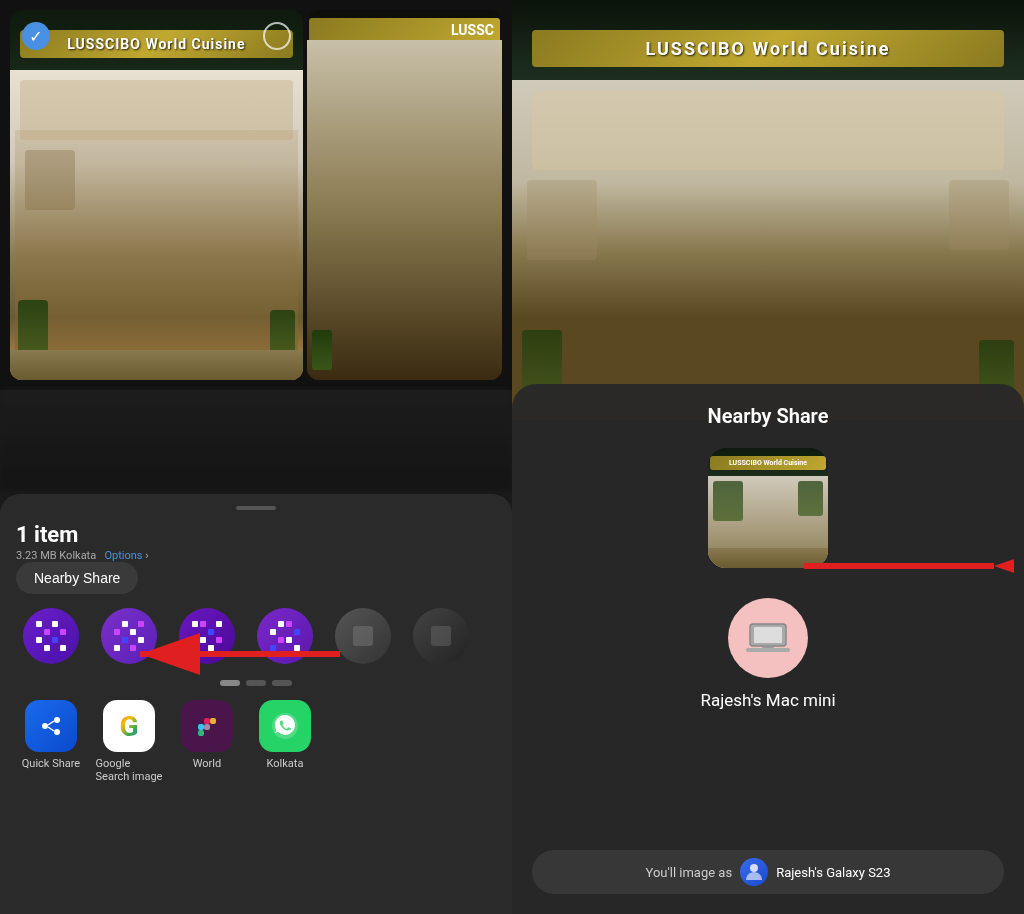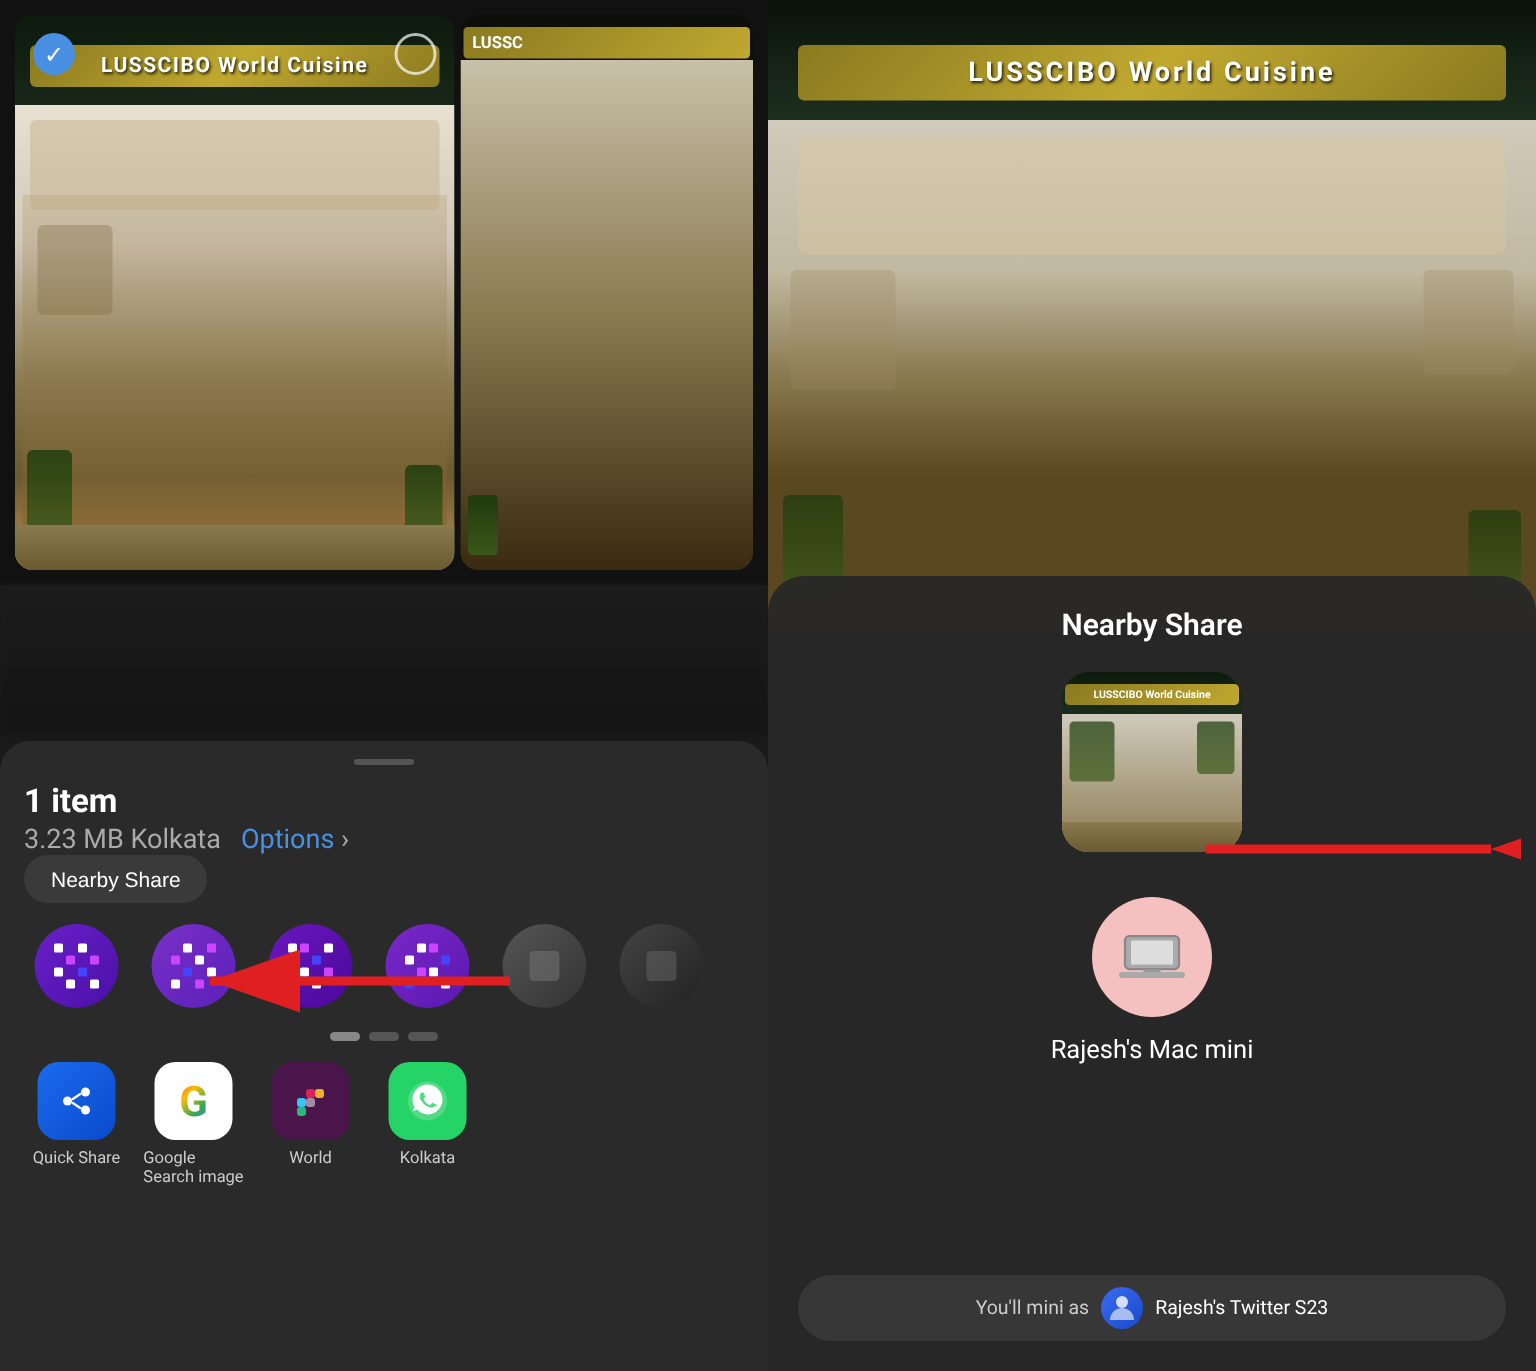--- a/index.html
+++ b/index.html
@@ -137,21 +137,21 @@
     .share-header {
     }
 
     .share-title {
       font-size: 22px;
       font-weight: 700;
       color: #fff;
     }
 
     .share-meta {
-      font-size: 18px;
+      font-size: 11px;
       color: #aaa;
       margin-top: 2px;
     }
 
     .share-meta .options-link {
       color: #4a90e2;
     }
 
     .nearby-share-btn {
       display: inline-flex;
@@ -460,21 +460,21 @@
           <div style="position:absolute;bottom:0;left:0;right:0;height:30px;background:linear-gradient(to bottom, #8a7a50, #6a5a30);"></div>
         </div>
       </div>
 
       <div class="checkmark-badge">✓</div>
 
       <div class="circle-badge"></div>
     </div>
     <div class="photo-secondary">
       <div class="photo-secondary-img">
-        <div style="position:absolute;top:8px;left:2px;right:2px;background:linear-gradient(135deg,#8a7a20,#c0a830);border-radius:3px;padding:4px 6px;font-weight:bold;font-size:11px;color:#fff;text-align:left;">LUSSC</div>
+        <div style="position:absolute;top:8px;left:2px;right:2px;background:linear-gradient(135deg,#8a7a20,#c0a830);border-radius:3px;padding:4px 6px;font-weight:bold;font-size:14px;color:#fff;text-align:right;">LUSSC</div>
         <div style="position:absolute;top:30px;left:0;right:0;bottom:0;background:linear-gradient(to bottom,#c8c0a8,#8a7a50,#3a2a10);"></div>
         <div style="position:absolute;bottom:10px;left:5px;width:20px;height:40px;background:linear-gradient(to top,#3a5a1a,#1a3a0a);border-radius:3px;opacity:0.9;"></div>
       </div>
     </div>
   </div>
 
   <div style="position:absolute;top:390px;left:0;right:0;height:100px;background:linear-gradient(to bottom, rgba(30,30,30,0.7), rgba(20,20,20,0.9));filter:blur(2px);"></div>
 
   <div class="share-sheet">
     <div class="sheet-handle"></div>
@@ -684,28 +684,28 @@
         <rect x="8" y="7" width="28" height="16" rx="1" fill="#ddd"></rect>
         <rect x="0" y="28" width="44" height="4" rx="2" fill="#aaa"></rect>
         <rect x="16" y="26" width="12" height="2" rx="1" fill="#999"></rect>
       </svg>
     </div>
 
     <div class="device-name">Rajesh's Mac
 mini</div>
 
     <div class="share-as-row">
-      <span class="share-as-text">You'll mini as</span>
+      <span class="share-as-text">You'll image as</span>
       <div class="share-as-avatar">
         <svg width="20" height="20" viewBox="0 0 20 20" fill="none">
           <circle cx="10" cy="6" r="4" fill="white" opacity="0.8"></circle>
           <path d="M2 18c0-4.4 3.6-8 8-8s8 3.6 8 8" fill="white" opacity="0.6"></path>
         </svg>
       </div>
-      <span class="share-as-name">Rajesh's Twitter S23</span>
+      <span class="share-as-name">Rajesh's Galaxy S23</span>
     </div>
   </div>
 
   <svg class="arrow-svg" style="right:10px;bottom:318px;" width="220" height="60" viewBox="0 0 220 60">
     <defs>
       <marker id="arrowhead-r" markerWidth="10" markerHeight="7" refX="0" refY="3.5" orient="auto">
         <polygon points="10 0, 0 3.5, 10 7" fill="#e02020"></polygon>
       </marker>
     </defs>
     <line x1="10" y1="30" x2="200" y2="30" stroke="#e02020" stroke-width="6" marker-end="url(#arrowhead-r)"></line>

